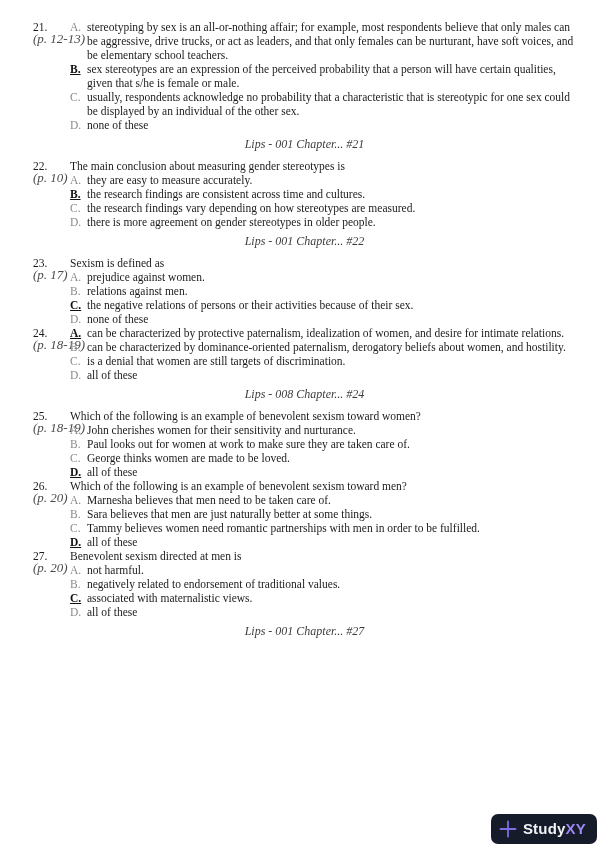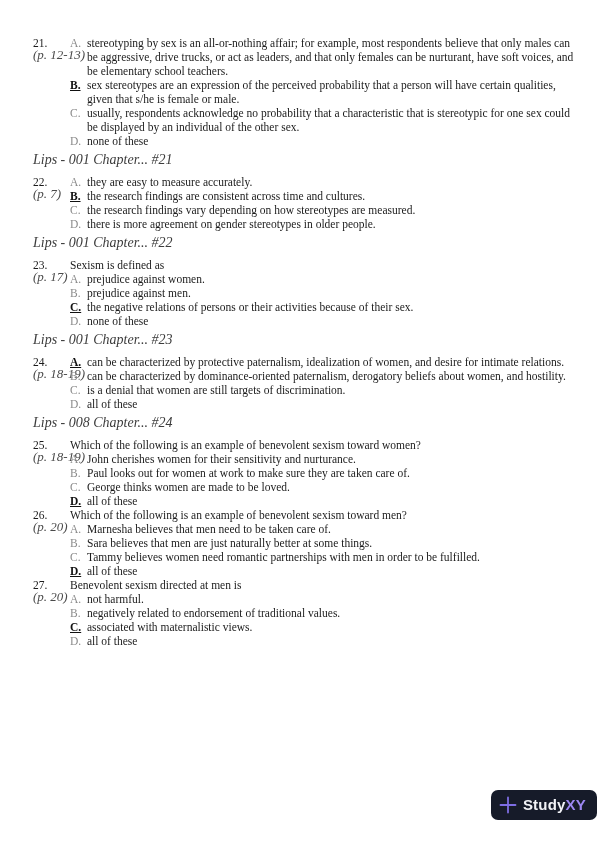--- a/index.html
+++ b/index.html
@@ -7,21 +7,21 @@
   body {
     position: relative;
     background: #ffffff;
     font-family: "Liberation Serif", "DejaVu Serif", serif;
     font-size: 11.5px;
     line-height: 14px;
     color: #1b1b1b;
     overflow: hidden;
   }
   .doc {
-    padding: 36px 32px 0 33px;
+    padding: 20px 32px 0 33px;
   }
   .question { margin: 0; }
   .q-row { display: flex; align-items: flex-start; }
   .q-num-col {
     width: 37px;
     flex: 0 0 37px;
   }
   .q-number {
     font-size: 11.5px;
     color: #1b1b1b;
@@ -41,30 +41,30 @@
     width: 17px;
     color: #8a8a8a;
   }
   .opt-letter.correct {
     color: #111111;
     font-weight: bold;
     text-decoration: underline;
   }
   .opt-text { flex: 1 1 auto; color: #1b1b1b; }
   .source-ref {
-    text-align: left;
+    text-align: center;
     font-style: italic;
-    font-size: 14px;
+    font-size: 12px;
     line-height: 10px;
     color: #3c3c3c;
     margin: 7px 4px 10px 0;
   }
   .logo-badge {
     position: absolute;
-    top: 790px;
+    top: 814px;
     right: 15px;
     height: 30px;
     display: flex;
     align-items: center;
     gap: 6px;
     padding: 0 11px 0 8px;
     background: #161b29;
     border-radius: 7px;
     font-family: "Liberation Sans", "DejaVu Sans", sans-serif;
     font-weight: 700;
@@ -105,23 +105,24 @@
         </div>
       </div>
     </div>
     <div class="source-ref">Lips - 001 Chapter... #21</div>
   </section>
 
   <section class="question">
     <div class="q-row">
       <div class="q-num-col">
         <div class="q-number">22.</div>
-        <div class="q-pageref">(p. 7)</div>
-      </div>
-      <div class="q-content">
+        <div class="q-pageref">(p. 10)</div>
+      </div>
+      <div class="q-content">
+        <div class="q-text">The main conclusion about measuring gender stereotypes is</div>
         <div class="option">
           <span class="opt-letter">A.</span>
           <span class="opt-text">they are easy to measure accurately.</span>
         </div>
         <div class="option">
           <span class="opt-letter correct">B.</span>
           <span class="opt-text">the research findings are consistent across time and cultures.</span>
         </div>
         <div class="option">
           <span class="opt-letter">C.</span>
@@ -143,33 +144,32 @@
         <div class="q-pageref">(p. 17)</div>
       </div>
       <div class="q-content">
         <div class="q-text">Sexism is defined as</div>
         <div class="option">
           <span class="opt-letter">A.</span>
           <span class="opt-text">prejudice against women.</span>
         </div>
         <div class="option">
           <span class="opt-letter">B.</span>
-          <span class="opt-text">prejudice against men.</span>
+          <span class="opt-text">relations against men.</span>
         </div>
         <div class="option">
           <span class="opt-letter correct">C.</span>
           <span class="opt-text">the negative relations of persons or their activities because of their sex.</span>
         </div>
         <div class="option">
           <span class="opt-letter">D.</span>
           <span class="opt-text">none of these</span>
         </div>
       </div>
     </div>
-    <div class="source-ref">Lips - 001 Chapter... #23</div>
   </section>
 
   <section class="question">
     <div class="q-row">
       <div class="q-num-col">
         <div class="q-number">24.</div>
         <div class="q-pageref">(p. 18-19)</div>
       </div>
       <div class="q-content">
         <div class="option">
@@ -268,20 +268,21 @@
         <div class="option">
           <span class="opt-letter correct">C.</span>
           <span class="opt-text">associated with maternalistic views.</span>
         </div>
         <div class="option">
           <span class="opt-letter">D.</span>
           <span class="opt-text">all of these</span>
         </div>
       </div>
     </div>
+    <div class="source-ref">Lips - 001 Chapter... #27</div>
   </section>
 
 </div>
 
 <div class="logo-badge">
   <span class="logo-plus">
     <svg width="18" height="18" viewBox="0 0 18 18" aria-hidden="true">
       <path d="M9 1.5v15M1.5 9h15" stroke="#7e6ee4" stroke-width="1.8" stroke-linecap="round" fill="none"></path>
     </svg>
   </span>

